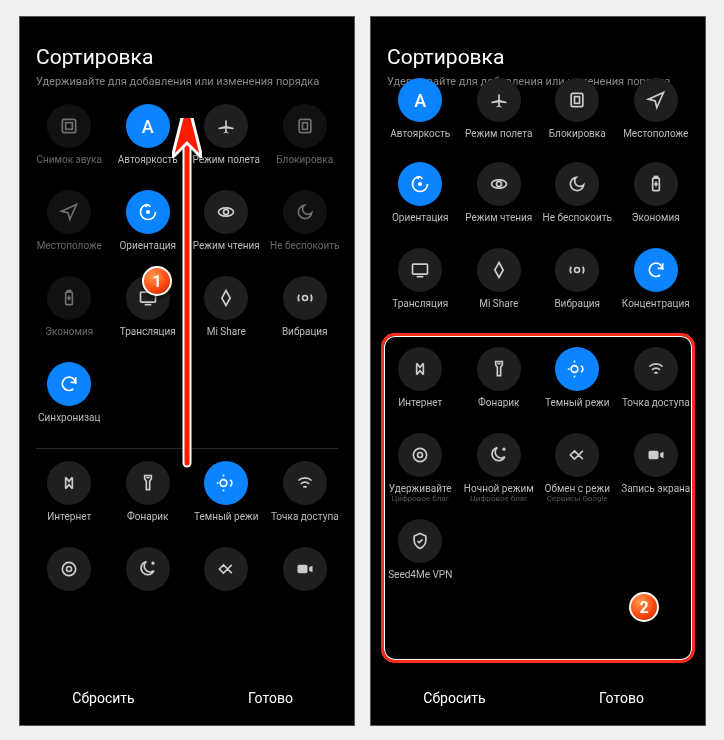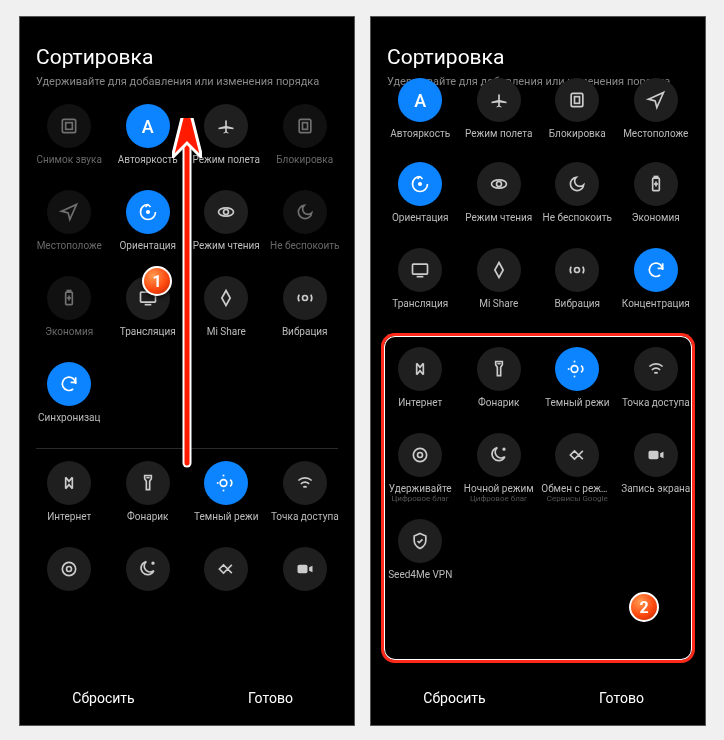--- a/index.html
+++ b/index.html
@@ -520,21 +520,21 @@
           </div>
           <div class="tile-label">Ночной режим</div>
           <div class="tile-sub">Цифровое благ</div>
         </div>
         <div class="tile">
           <div class="icon-circle">
             <svg class="glyph" viewBox="0 0 24 24" fill="none" stroke="currentColor" stroke-width="2">
               <path d="M4 12l5-5 5 5-5 5zM14 12l5-5M14 12l5 5"></path>
             </svg>
           </div>
-          <div class="tile-label">Обмен с режим</div>
+          <div class="tile-label">Обмен с режи</div>
           <div class="tile-sub">Сервисы Google</div>
         </div>
         <div class="tile">
           <div class="icon-circle">
             <svg class="glyph" viewBox="0 0 24 24" fill="currentColor">
               <rect x="3" y="7" width="12" height="10" rx="2"></rect>
               <path d="M17 10l4-2v8l-4-2z"></path>
             </svg>
           </div>
           <div class="tile-label">Запись экрана</div>

